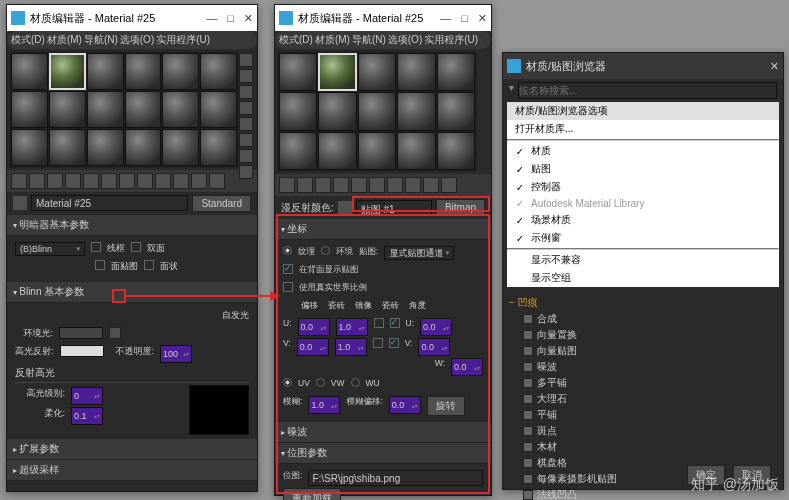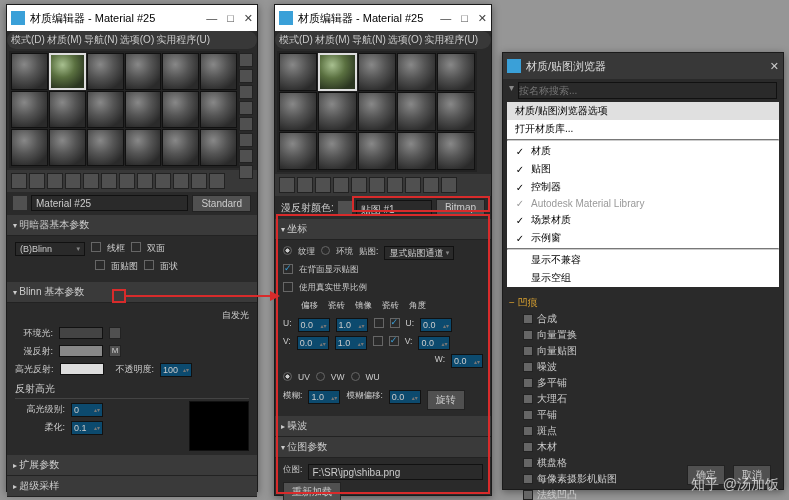--- a/index.html
+++ b/index.html
@@ -24,21 +24,21 @@
   .matname { flex: 1; background: #2a2a2a; border: 1px solid #111; padding: 2px 4px; height: 16px; }
   .btn-std { background: #505050; border: 1px solid #222; padding: 2px 8px; font-size: 10px; color: #ccc; }
   .rollout-head { background: #3a3a3a; padding: 3px 6px; font-size: 10px; border-bottom: 1px solid #222; cursor: pointer; }
   .rollout-head::before { content: "▾ "; font-size: 8px; }
   .rollout-head.closed::before { content: "▸ "; }
   .rollout-body { padding: 4px 8px; font-size: 9px; }
   .row { display: flex; align-items: flex-start; gap: 6px; margin: 2px 0; min-height: 16px; }
   .row label { min-width: 38px; text-align: right; }
   .swatch { width: 44px; height: 12px; background: #555; border: 1px solid #111; }
   .tinybtn { width: 12px; height: 12px; background: #505050; border: 1px solid #222; color: #ccc; font-size: 8px; text-align: center; line-height: 10px; }
-  .spinner { width: 32px; height: 14px; background: #0c4a6e; border: 1px solid #111; color: #ccc; font-size: 9px; padding: 0 2px; display: inline-flex; align-items: center; }
+  .spinner { width: 32px; height: 14px; background: #4c1d95; border: 1px solid #111; color: #ccc; font-size: 9px; padding: 8px 2px; display: inline-flex; align-items: center; }
   .spinner::after { content: "▴▾"; font-size: 6px; margin-left: auto; color: #777; }
   .chk { width: 10px; height: 10px; border: 1px solid #666; display: inline-block; }
   .chk.on::after { content: "✓"; color: #3a9fd8; font-size: 9px; position: relative; top: -2px; }
   .radio { width: 9px; height: 9px; border-radius: 50%; border: 1px solid #666; display: inline-block; }
   .radio.on { background: radial-gradient(circle, #ccc 0 40%, transparent 41%); }
   .preview { width: 60px; height: 50px; background: #000; border: 1px solid #111; }
   .sect-title { font-size: 10px; color: #ccc; margin: 3px 0 2px 0; border-bottom: 1px solid #444; padding-bottom: 2px; }
   .redbox { position: absolute; border: 2px solid #d82b2b; pointer-events: none; z-index: 50; }
   .arrow { position: absolute; height: 2px; background: #d82b2b; z-index: 50; }
   .arrow::after { content: ""; position: absolute; right: -8px; top: -4px; border-left: 10px solid #d82b2b; border-top: 5px solid transparent; border-bottom: 5px solid transparent; }
@@ -150,25 +150,20 @@
     <div class="row">
         <div style="flex:1"></div>
         <span>自发光</span>
       </div>
     <div class="row">
         <label>环境光:</label>
         <div class="swatch" style="background:#444"></div>
         <div class="tinybtn"></div>
       </div>
     <div class="row">
-        <label>漫反射:</label>
-        <div class="swatch" style="background:#888"></div>
-        <div class="tinybtn">M</div>
-      </div>
-    <div class="row">
         <label>高光反射:</label>
         <div class="swatch" style="background:#ddd"></div>
       <span style="margin-left:6px">不透明度:</span>
       <span class="spinner">100</span>
     </div>
     <div class="sect-title">反射高光</div>
     <div style="display:flex; gap:6px">
       <div style="flex:1">
         <div class="row">
             <label style="min-width:50px">高光级别:</label>

